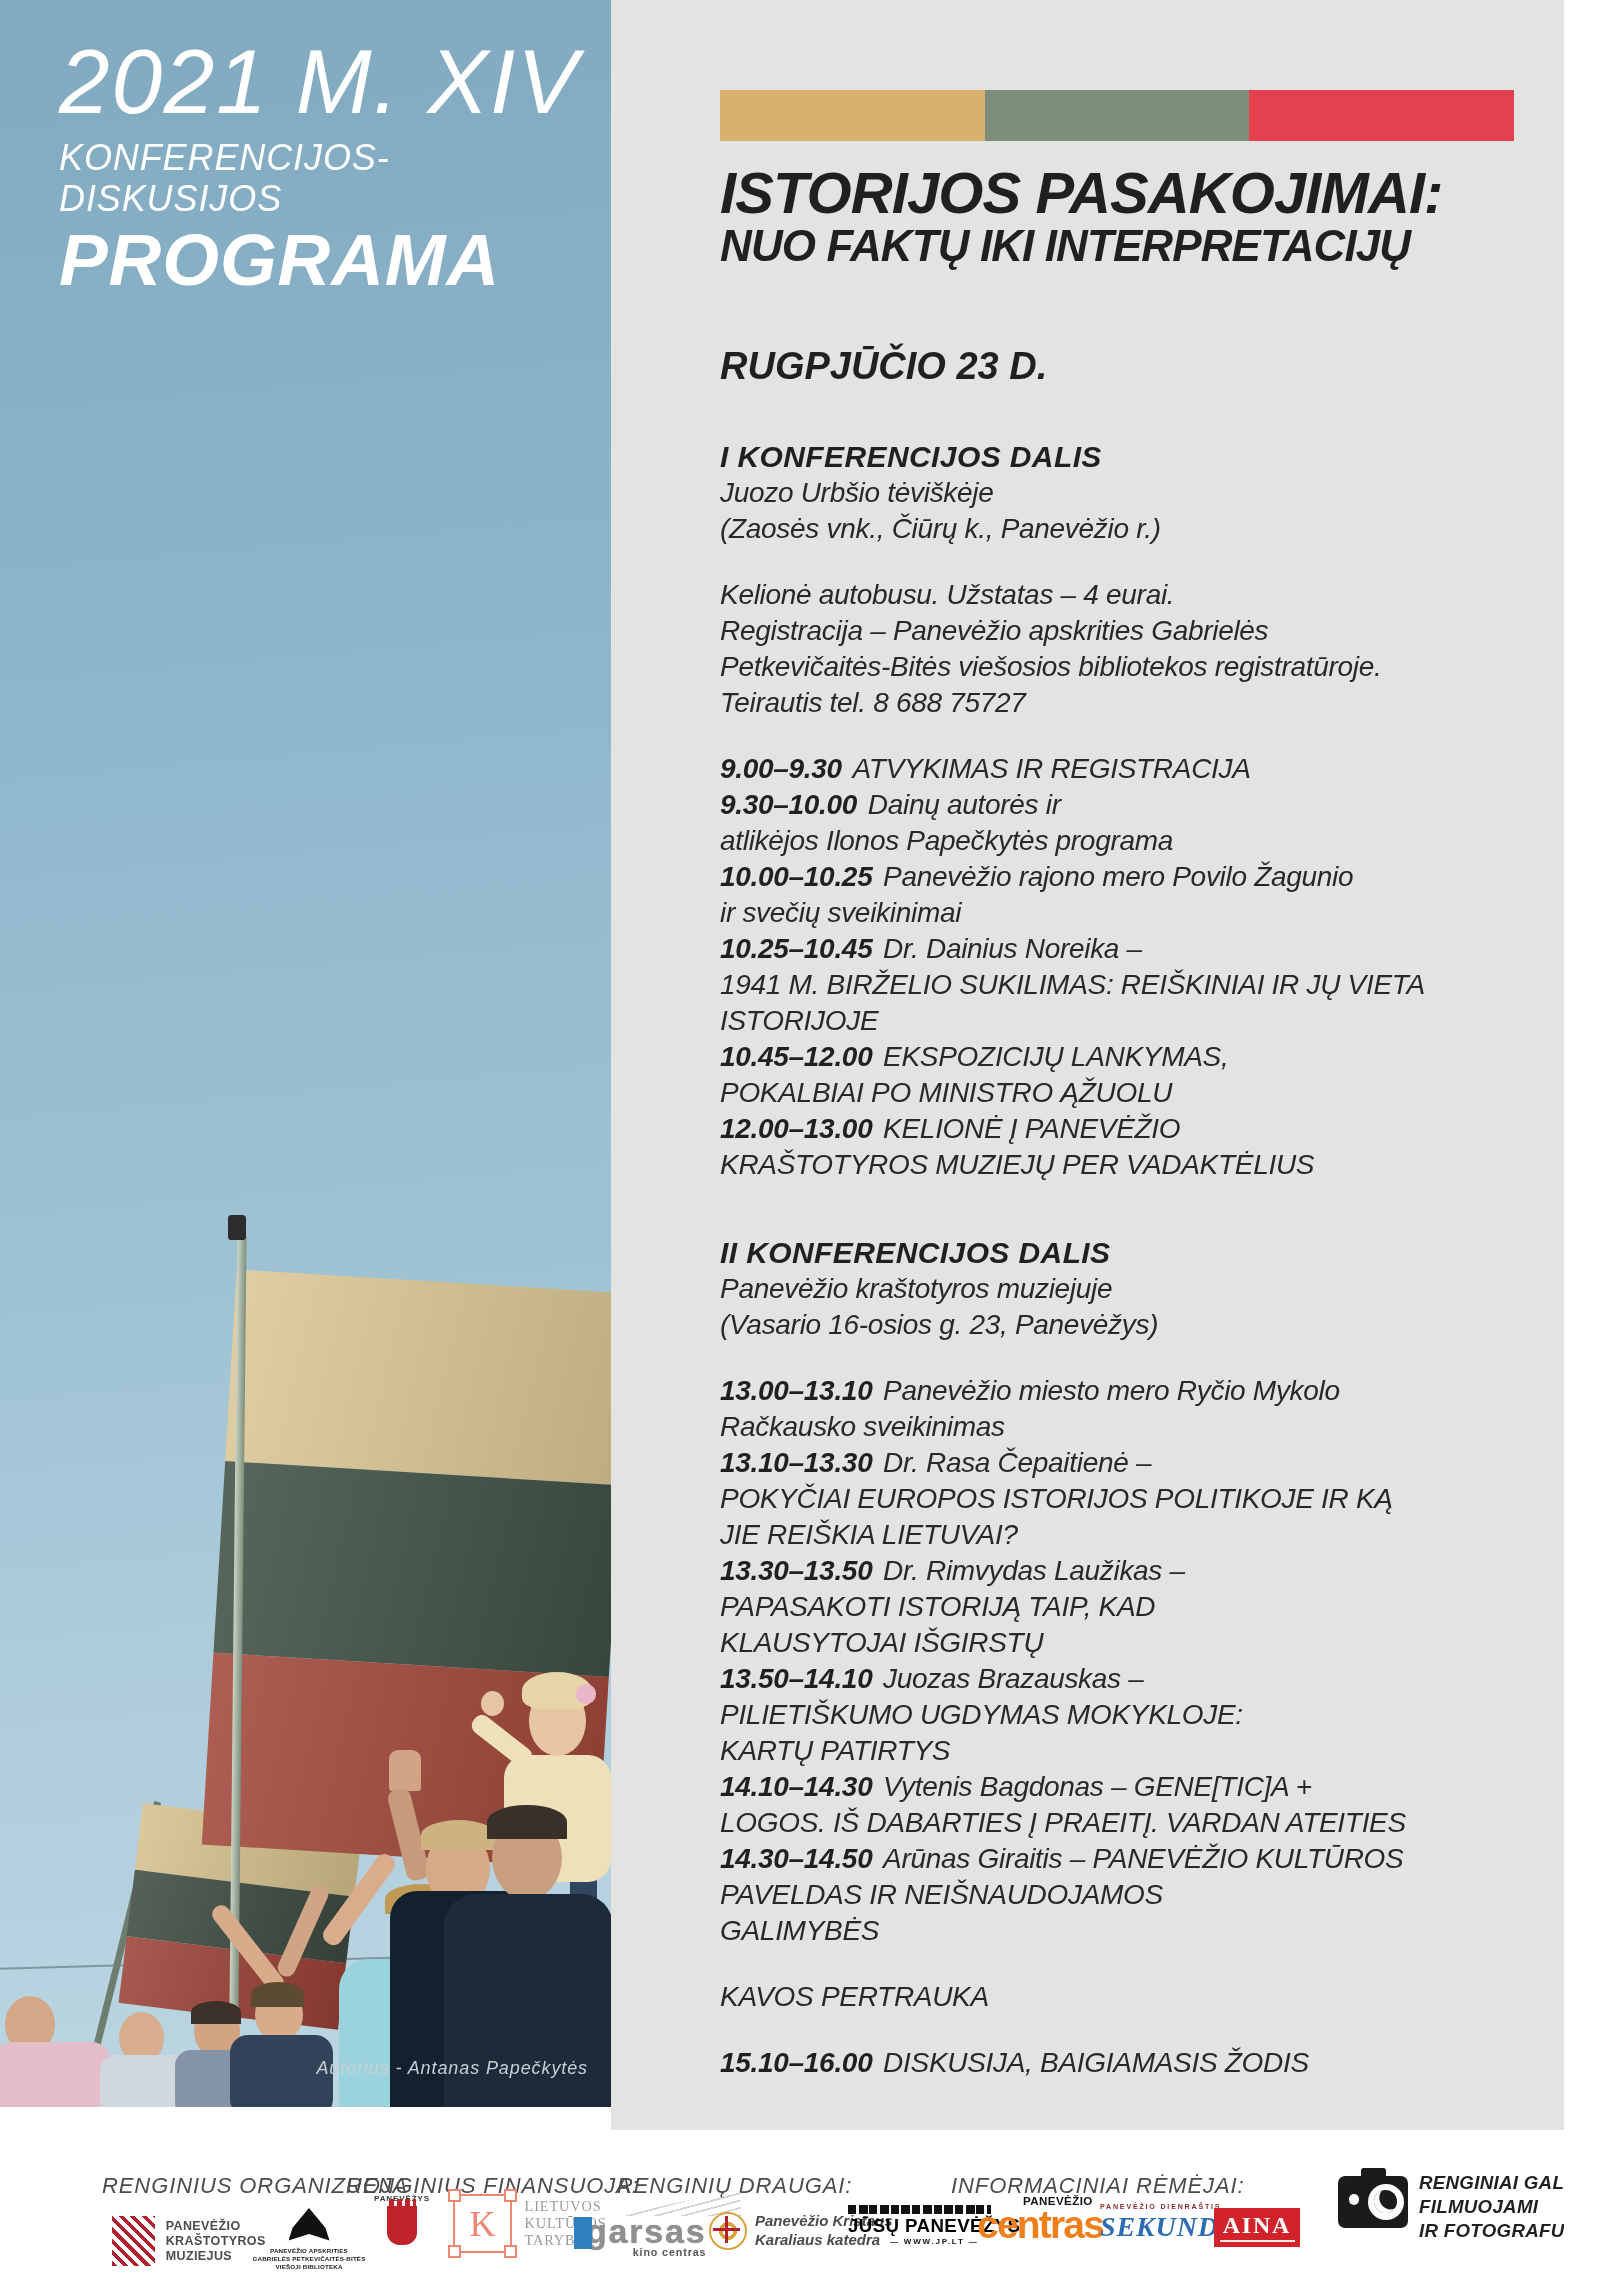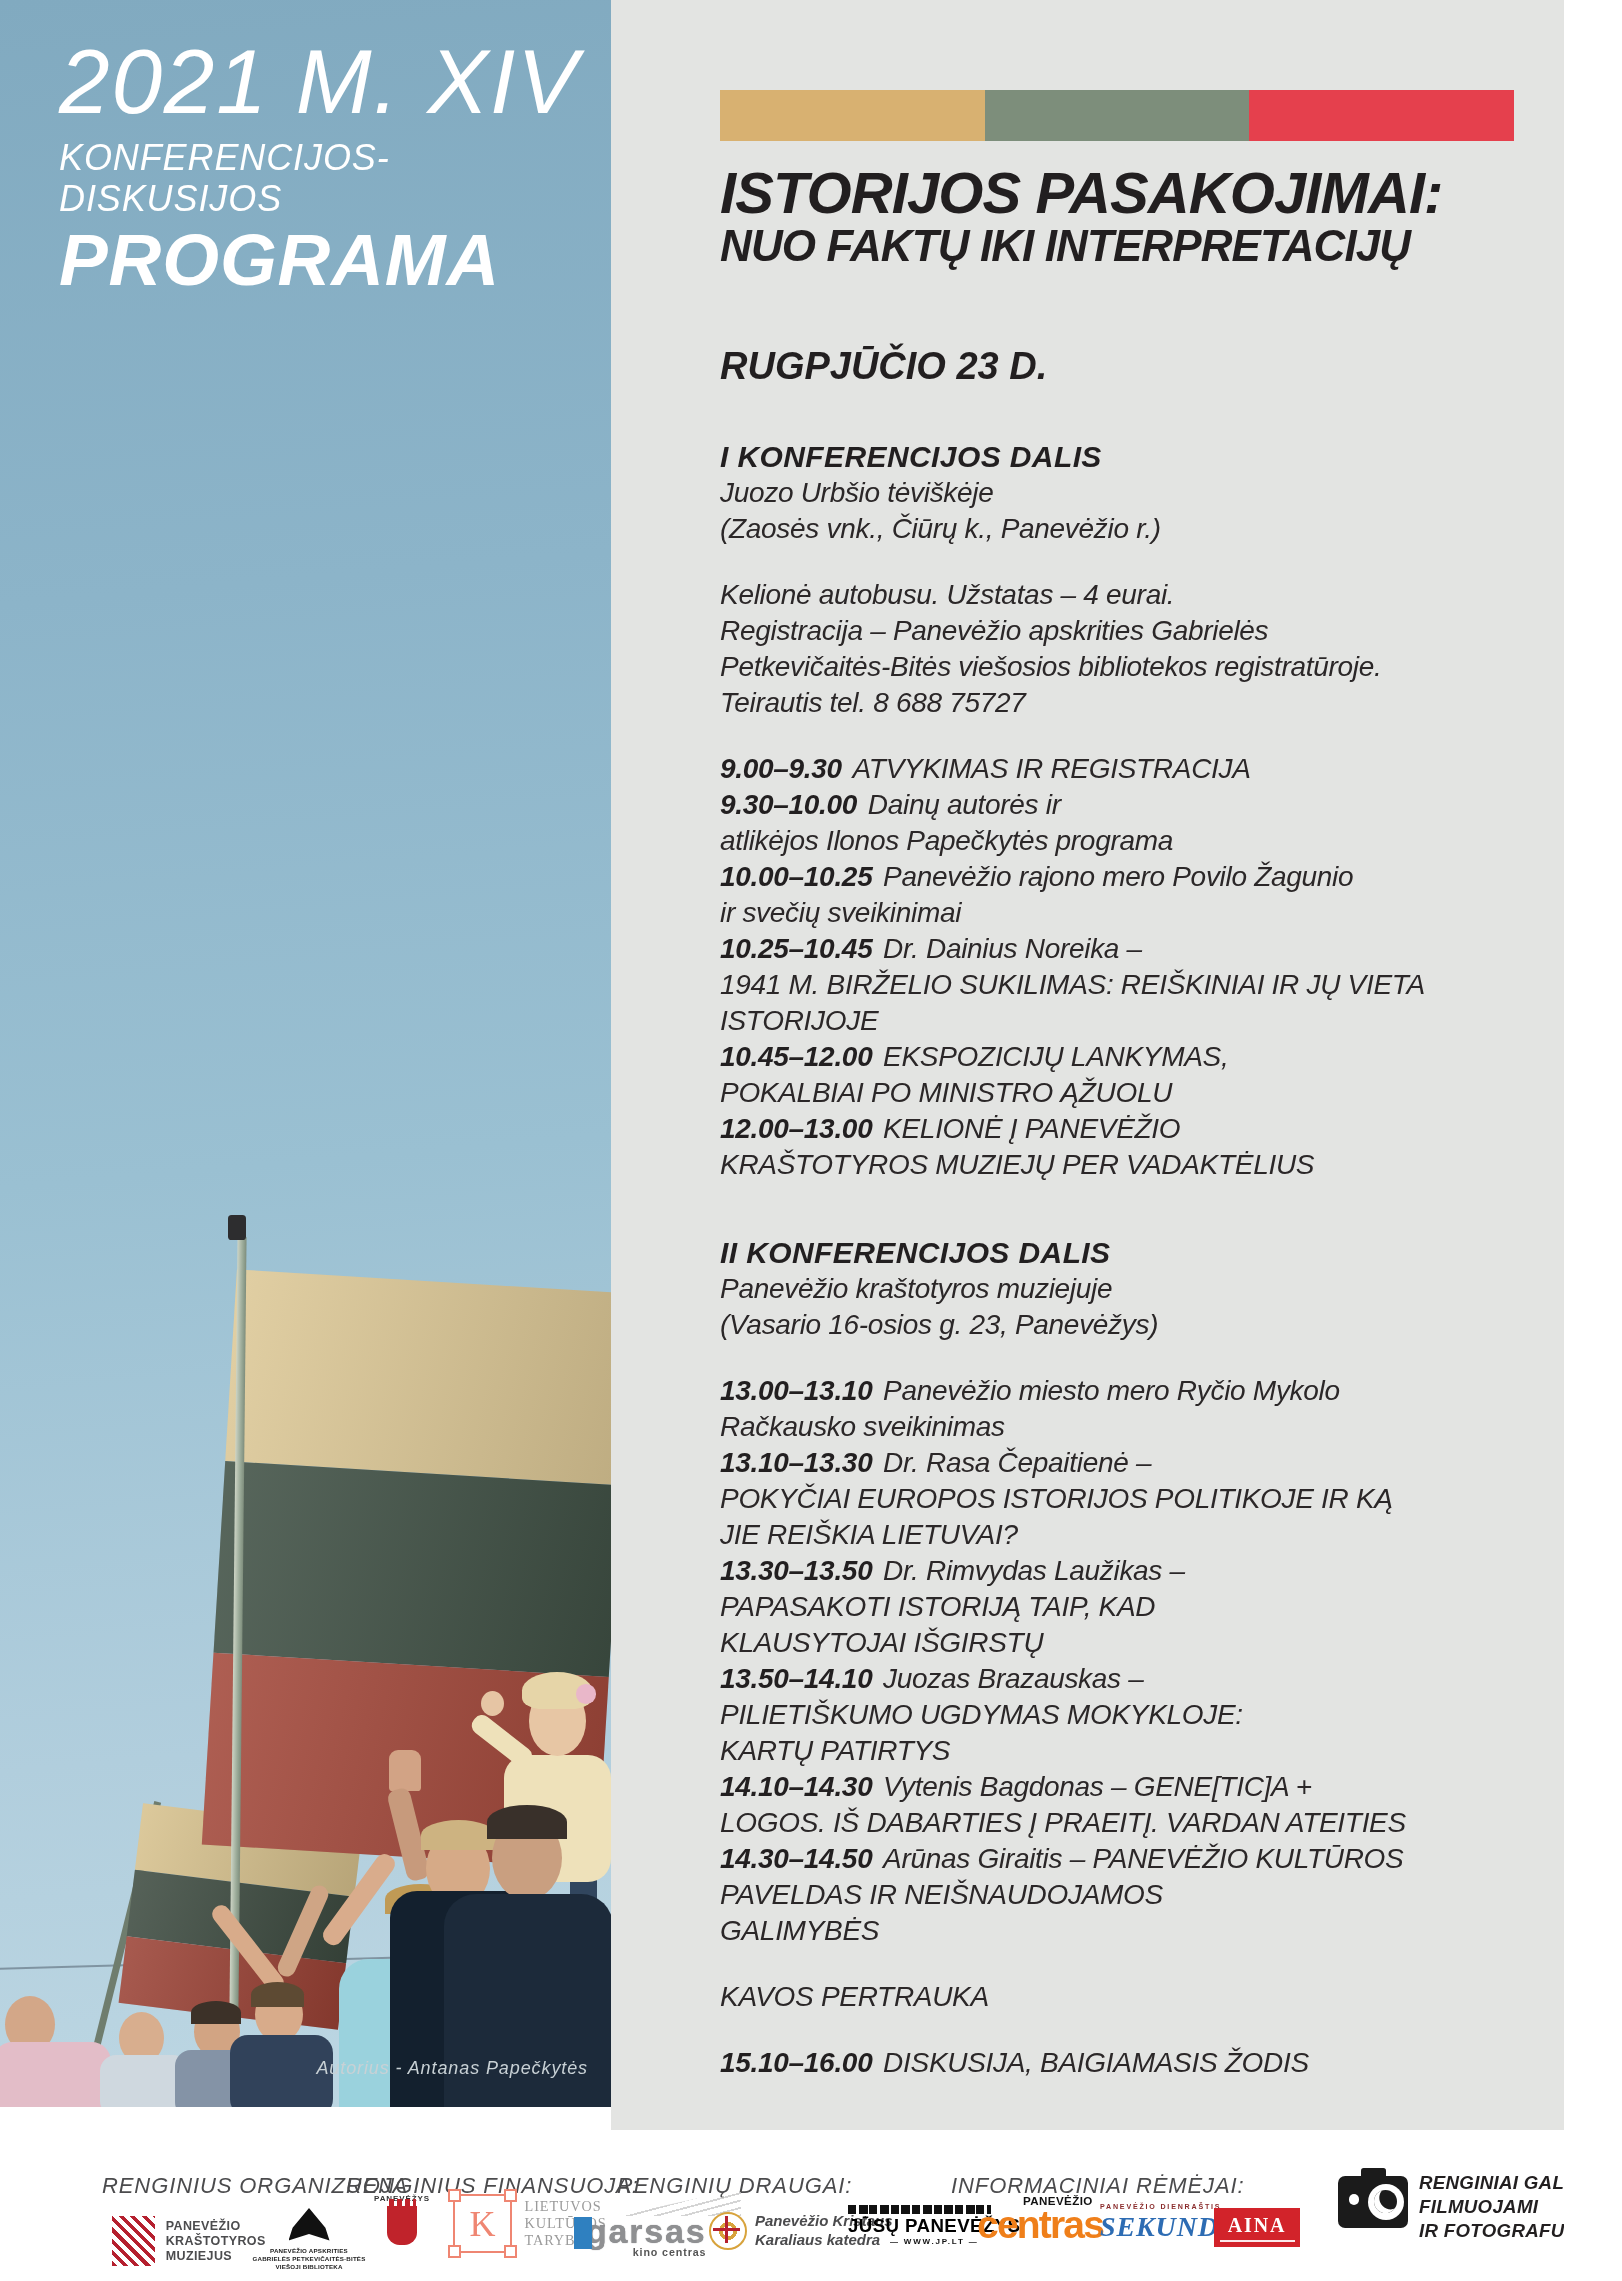--- a/index.html
+++ b/index.html
@@ -79,21 +79,21 @@
   .jp-sky{width:143px;height:9px;background:
      repeating-linear-gradient(90deg,#111 0 8px,transparent 8px 10.7px,#111 10.7px 19.6px,transparent 19.6px 21.4px);
      margin-bottom:0.9px;}
   .jp-word{font-size:18.7px;font-weight:700;color:#000000;letter-spacing:0.4px;}
   .jp-sub{font-size:8px;font-weight:700;color:#111;text-align:center;letter-spacing:1.8px;}
   .balsas-top{font-size:11.6px;font-weight:700;color:#111;margin-left:46px;letter-spacing:0.4px;}
   .balsas-word{font-size:39px;line-height:36px;font-weight:700;color:#ef7f1a;letter-spacing:-1.8px;}
   .sek-top{font-size:7.1px;font-weight:700;color:#8a2c2c;letter-spacing:1.8px;}
   .sek-word{font-family:"Liberation Serif",serif;font-size:28px;font-weight:700;font-style:italic;color:#2d6cb3;letter-spacing:0.9px;}
   .aina-box{width:86px;height:39px;background:#d2232a;display:flex;flex-direction:column;align-items:center;justify-content:center;}
-  .aina-word{font-family:"Liberation Serif",serif;font-size:20px;font-weight:700;color:#fff;letter-spacing:1.8px;line-height:25px;}
+  .aina-word{font-family:"Liberation Serif",serif;font-size:24px;font-weight:700;color:#fff;letter-spacing:1.8px;line-height:25px;}
   .aina-bar{width:75px;height:2.7px;background:rgba(255,255,255,.9);margin-top:1.8px;}
   .cam{position:absolute;left:1338px;top:46px;width:70px;height:52px;background:#1b1b1b;border-radius:7.1px;}
   .cam:before{content:"";position:absolute;left:23px;top:-8px;width:25px;height:9.8px;background:#1b1b1b;border-radius:2.7px 2.7px 0 0;}
   .cam-lens{position:absolute;left:30px;top:8px;width:36px;height:36px;border-radius:50%;background:#fff;}
   .cam-lens:after{content:"";position:absolute;left:6.2px;top:6.2px;width:23px;height:23px;border-radius:50%;background:#1b1b1b;
      box-shadow:inset 5.3px -3.6px 0 0 #ffffff;}
   .cam-dot{position:absolute;left:10.7px;top:18px;width:10.7px;height:10.7px;border-radius:50%;background:#fff;}
   .cam-txt{position:absolute;left:1419px;top:41px;font-size:18.7px;line-height:24px;font-weight:700;
      font-style:italic;color:#221f20;letter-spacing:0.3px;white-space:nowrap;}
 </style>

